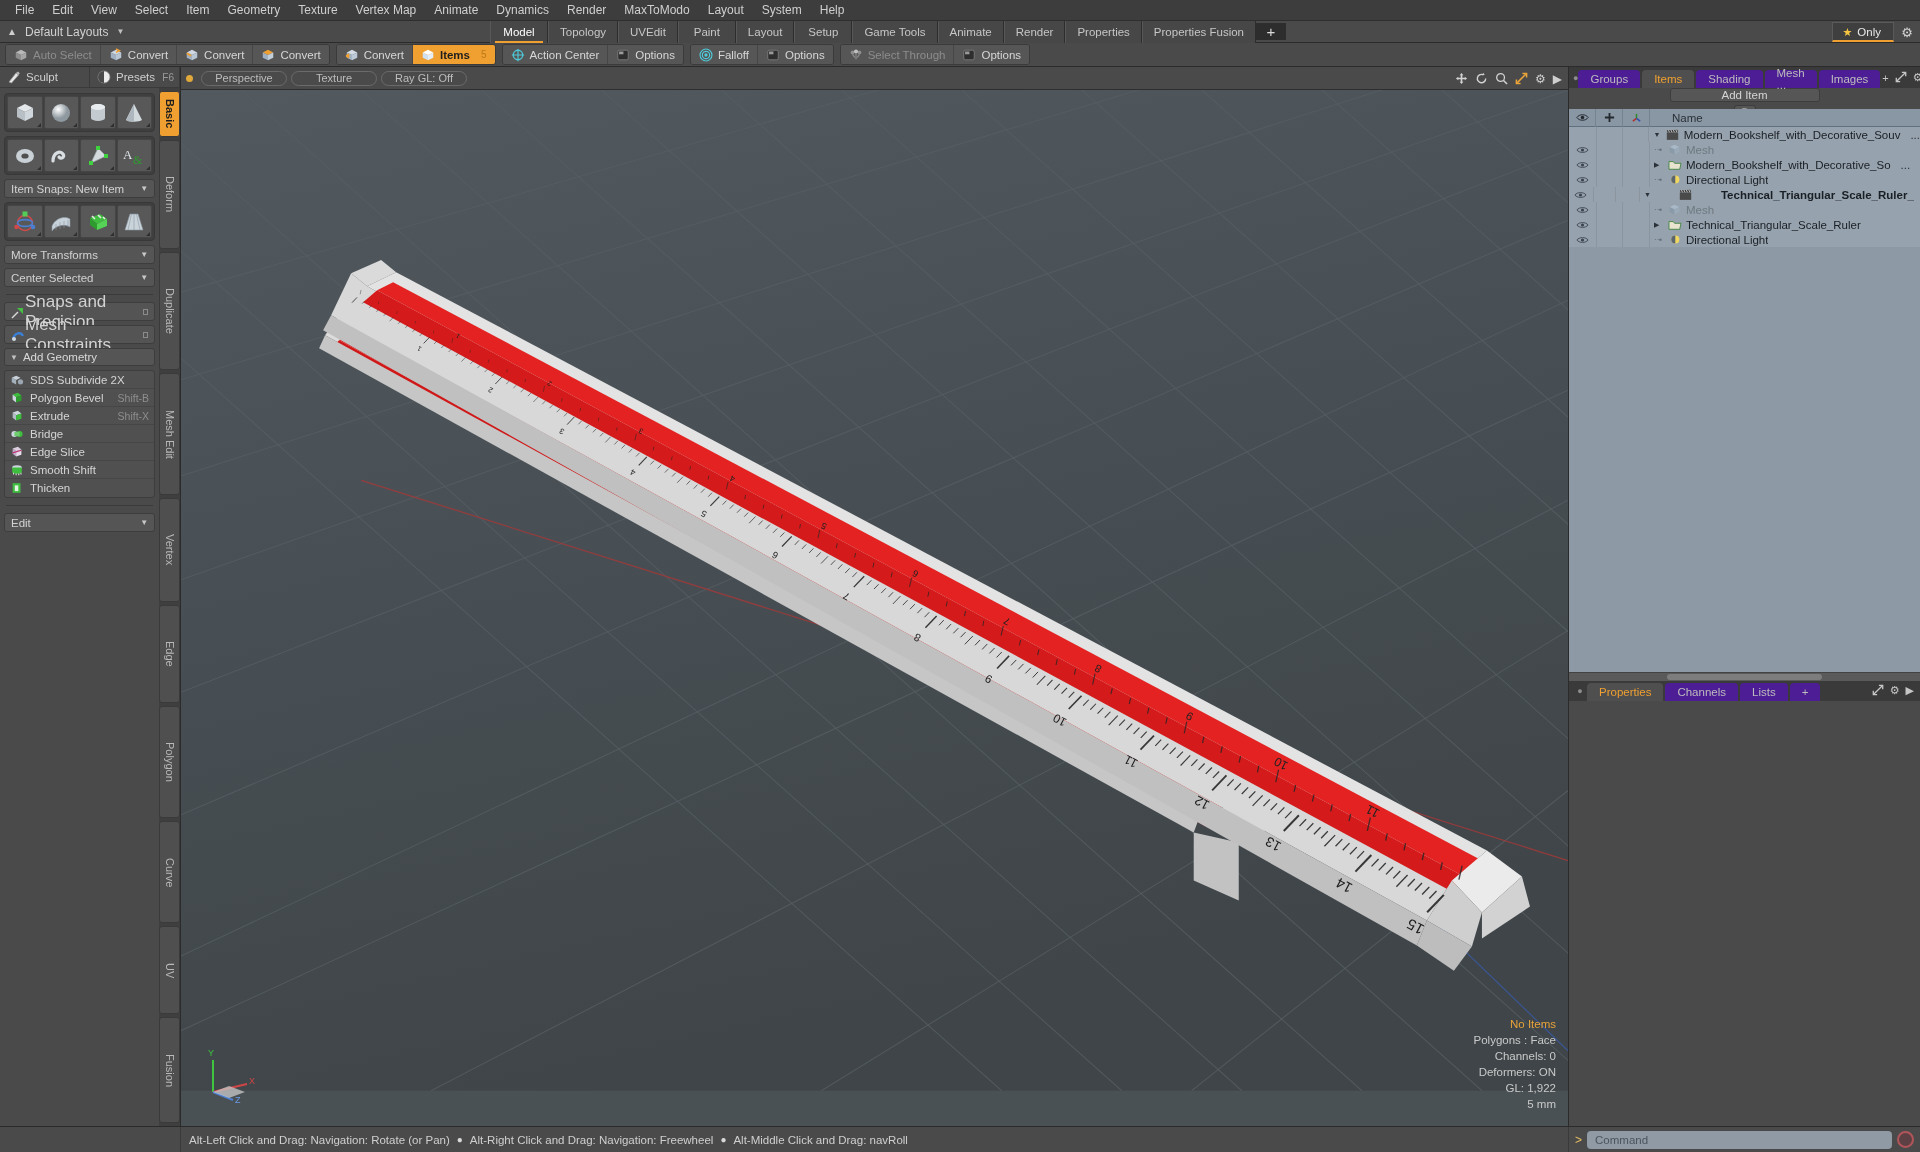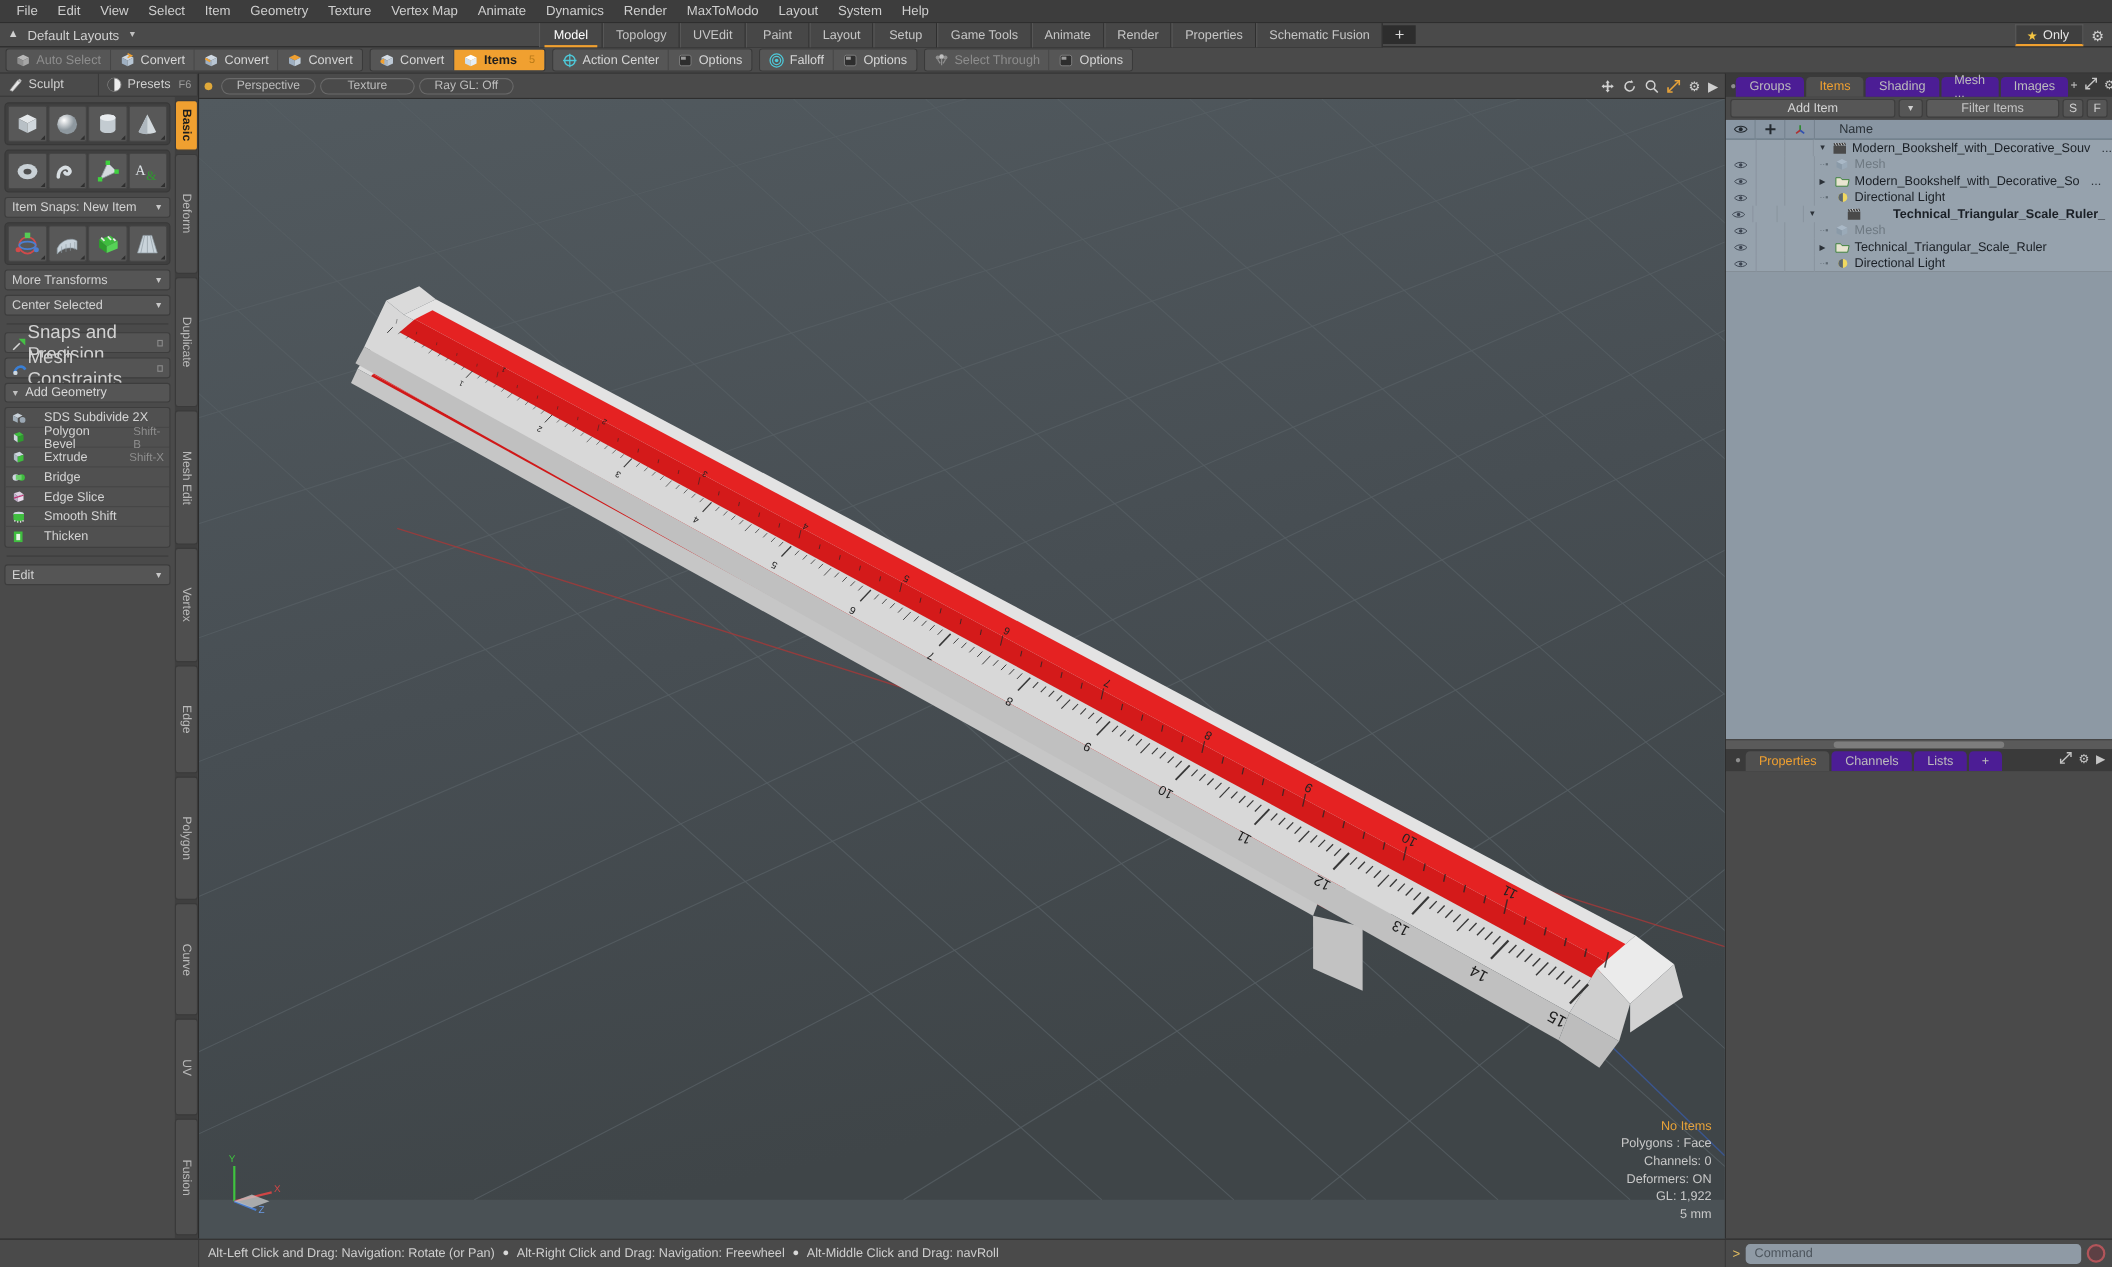--- a/index.html
+++ b/index.html
@@ -92,21 +92,21 @@
   .dropdown .dd-caret{ margin-left:auto; font-size:8px; color:#c8c8c8;}
 
   .rowbtn{ height:19px; background:#545454; border:1px solid #3d3d3d; border-radius:3px;
      display:flex; align-items:center; gap:0; padding:0 6px; font-size:17px; color:#d2d2d2;}
   .rowbtn .sq{ margin-left:auto; width:6px;height:6px;border:1px solid #8b8b8b;}
 
   .section-head{ height:18px; background:#555; border:1px solid #3d3d3d; border-radius:3px;
      display:flex; align-items:center; gap:5px; padding:0 5px; font-size:11.5px; color:#d8d8d8;}
   .tri{ font-size:8px; color:#c0c0c0; }
   .listbox{ background:#505050; border:1px solid #3d3d3d; border-radius:3px; overflow:hidden;}
-  .listrow{ height:18px; display:flex; align-items:center; gap:16px; padding:0 5px;
+  .listrow{ height:18px; display:flex; align-items:center; gap:6px; padding:0 5px;
      font-size:11.5px; color:#d4d4d4; border-bottom:1px solid #464646;}
   .listrow:last-child{ border-bottom:none;}
   .listrow .sc{ margin-left:auto; font-size:10.5px; color:#8e8e8e;}
   .hr{ height:1px; background:#3a3a3a; margin:3px 2px;}
 
   
   .viewwrap{ flex:1 1 auto; display:flex; flex-direction:column; min-width:0; background:#3a3a3a;}
   .vp-head{ height:23px; background:#4a4a4a; display:flex; align-items:center; padding-left:5px;
      border-bottom:1px solid #2e2e2e; position:relative;}
   .dot{ width:7px;height:7px;border-radius:50%;background:#e0a93a;margin-right:8px;}
@@ -125,21 +125,21 @@
   
   .rightpanel{ width:352px; background:#4a4a4a; display:flex; flex-direction:column; flex:0 0 auto;
      border-left:1px solid #2b2b2b;}
   .rp-tabsrow{ height:21px; background:#3a3a3a; display:flex; align-items:flex-end; padding-left:4px; position:relative;}
   .rp-dot{ width:14px;height:21px;display:flex;align-items:center;justify-content:center;color:#8e8e8e;font-size:9px;}
   .rp-tab{ height:18px; padding:0 12px; display:flex;align-items:center; font-size:11.5px;
      color:#bdbdbd; background:#4c1d95; border-radius:4px 4px 0 0; margin-right:2px;}
   .rp-tab.active{ color:#f0a030; background:#4f4f4f; }
   .rp-tools{ margin-left:auto; display:flex; align-items:center; gap:6px; padding-right:6px; height:21px;}
   .rp-tools span{ color:#c6c6c6; font-size:11px;}
-  .rp-toolbar{ height:21px; background:#4a4a4a; display:flex; align-items:center; gap:3px; padding:0 4px;}
+  .rp-toolbar{ height:21px; background:#4a4a4a; display:flex; align-items:center; gap:3px; padding:0 4px;flex-direction:column;}
   .additem{ width:150px; height:17px; background:#565656; border:1px solid #3d3d3d; border-radius:3px;
      display:flex;align-items:center;justify-content:center; font-size:11.5px; color:#d4d4d4;}
   .additem-caret{ width:22px;height:17px;background:#565656;border:1px solid #3d3d3d;border-radius:3px;
      display:flex;align-items:center;justify-content:center;font-size:8px;color:#d0d0d0;}
   .filterbox{ flex:1; height:17px; background:#5b5b5b; border:1px solid #3d3d3d; border-radius:3px;
      display:flex;align-items:center;justify-content:center;font-size:11.5px;color:#c4c4c4;}
   .sfbtn{ width:19px;height:17px;background:#565656;border:1px solid #3d3d3d;border-radius:3px;
      display:flex;align-items:center;justify-content:center;font-size:11px;color:#d0d0d0;}
   .tree-head{ height:18px; background:#8996a3; display:flex; align-items:center; font-size:11.5px; color:#23292f;
      border-bottom:1px solid #60707e;}
@@ -209,21 +209,21 @@
         <div class="lb-tab active">Model</div>
         <div class="lb-tab">Topology</div>
         <div class="lb-tab">UVEdit</div>
         <div class="lb-tab">Paint</div>
         <div class="lb-tab">Layout</div>
         <div class="lb-tab">Setup</div>
         <div class="lb-tab">Game Tools</div>
         <div class="lb-tab">Animate</div>
         <div class="lb-tab">Render</div>
         <div class="lb-tab">Properties</div>
-        <div class="lb-tab">Schematic Fusion</div>
+        <div class="lb-tab">Properties Fusion</div>
       </div>
     <div class="lb-plus">+</div>
     <div class="lb-right">
       <div class="only-btn">
         <span class="star">★</span>
         <span>Only</span>
       </div>
       <div class="gear-sm">⚙</div>
     </div>
   </div>

